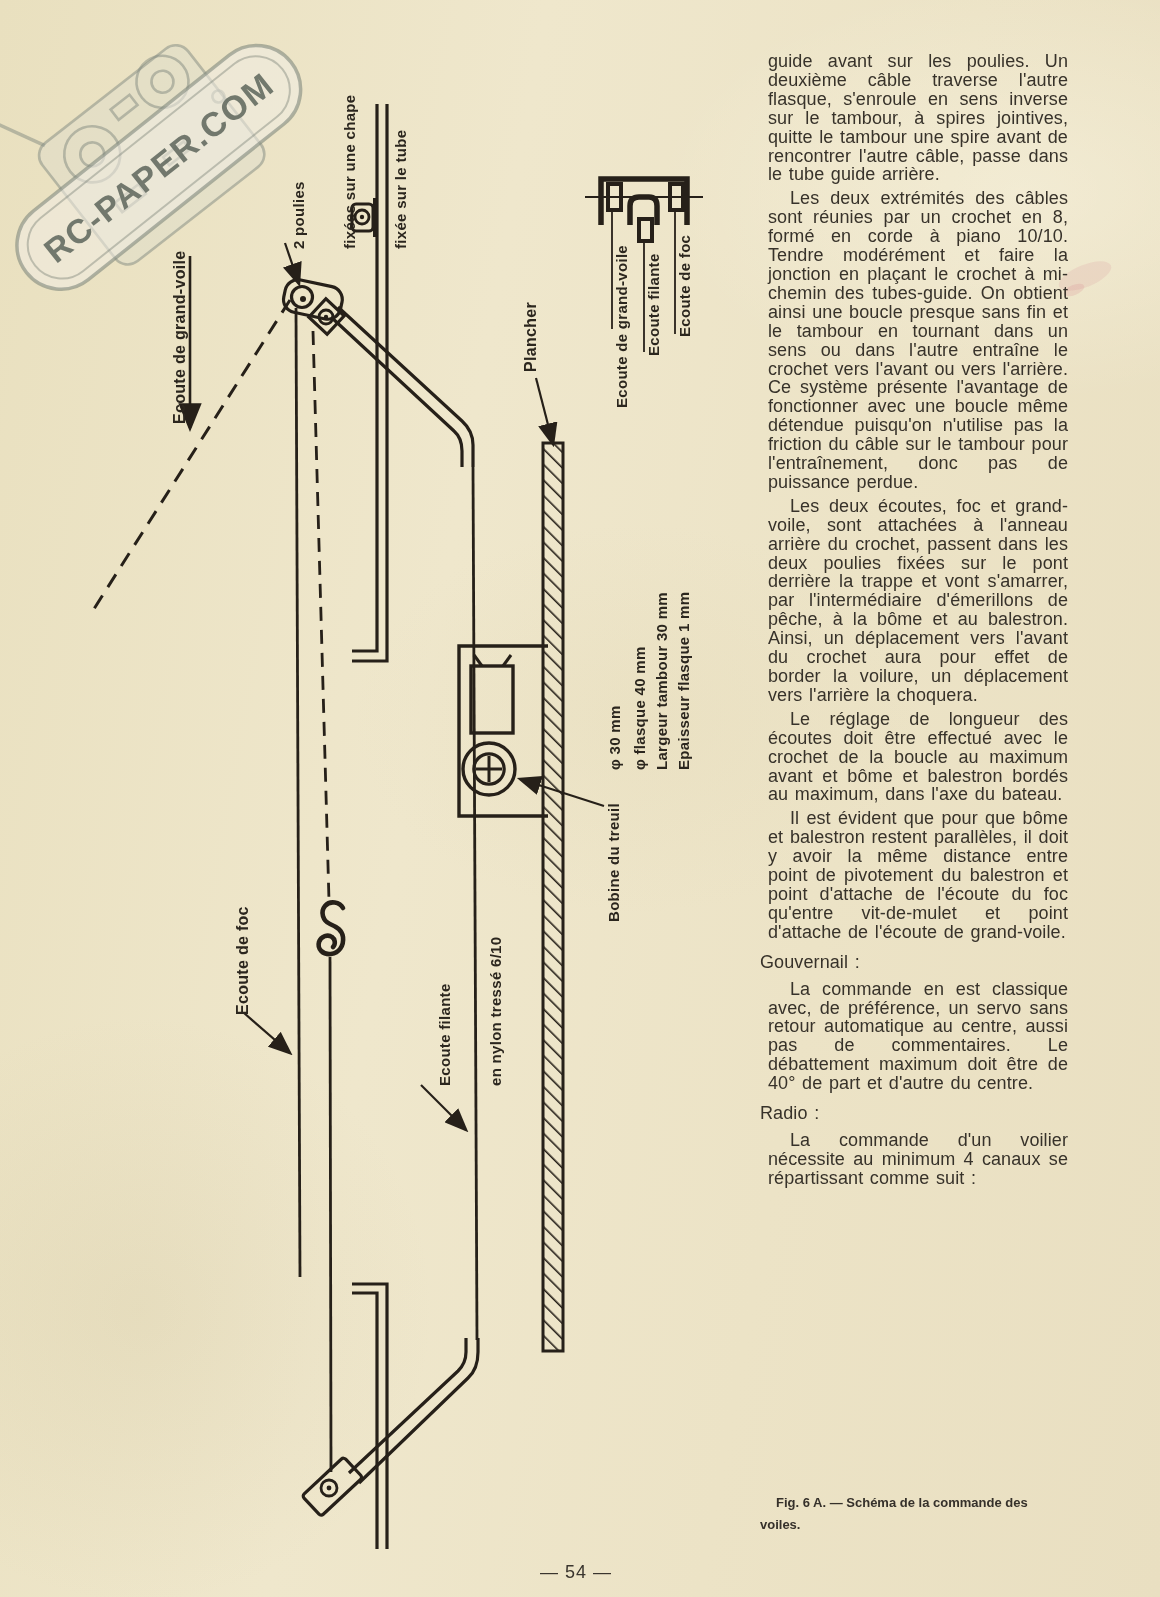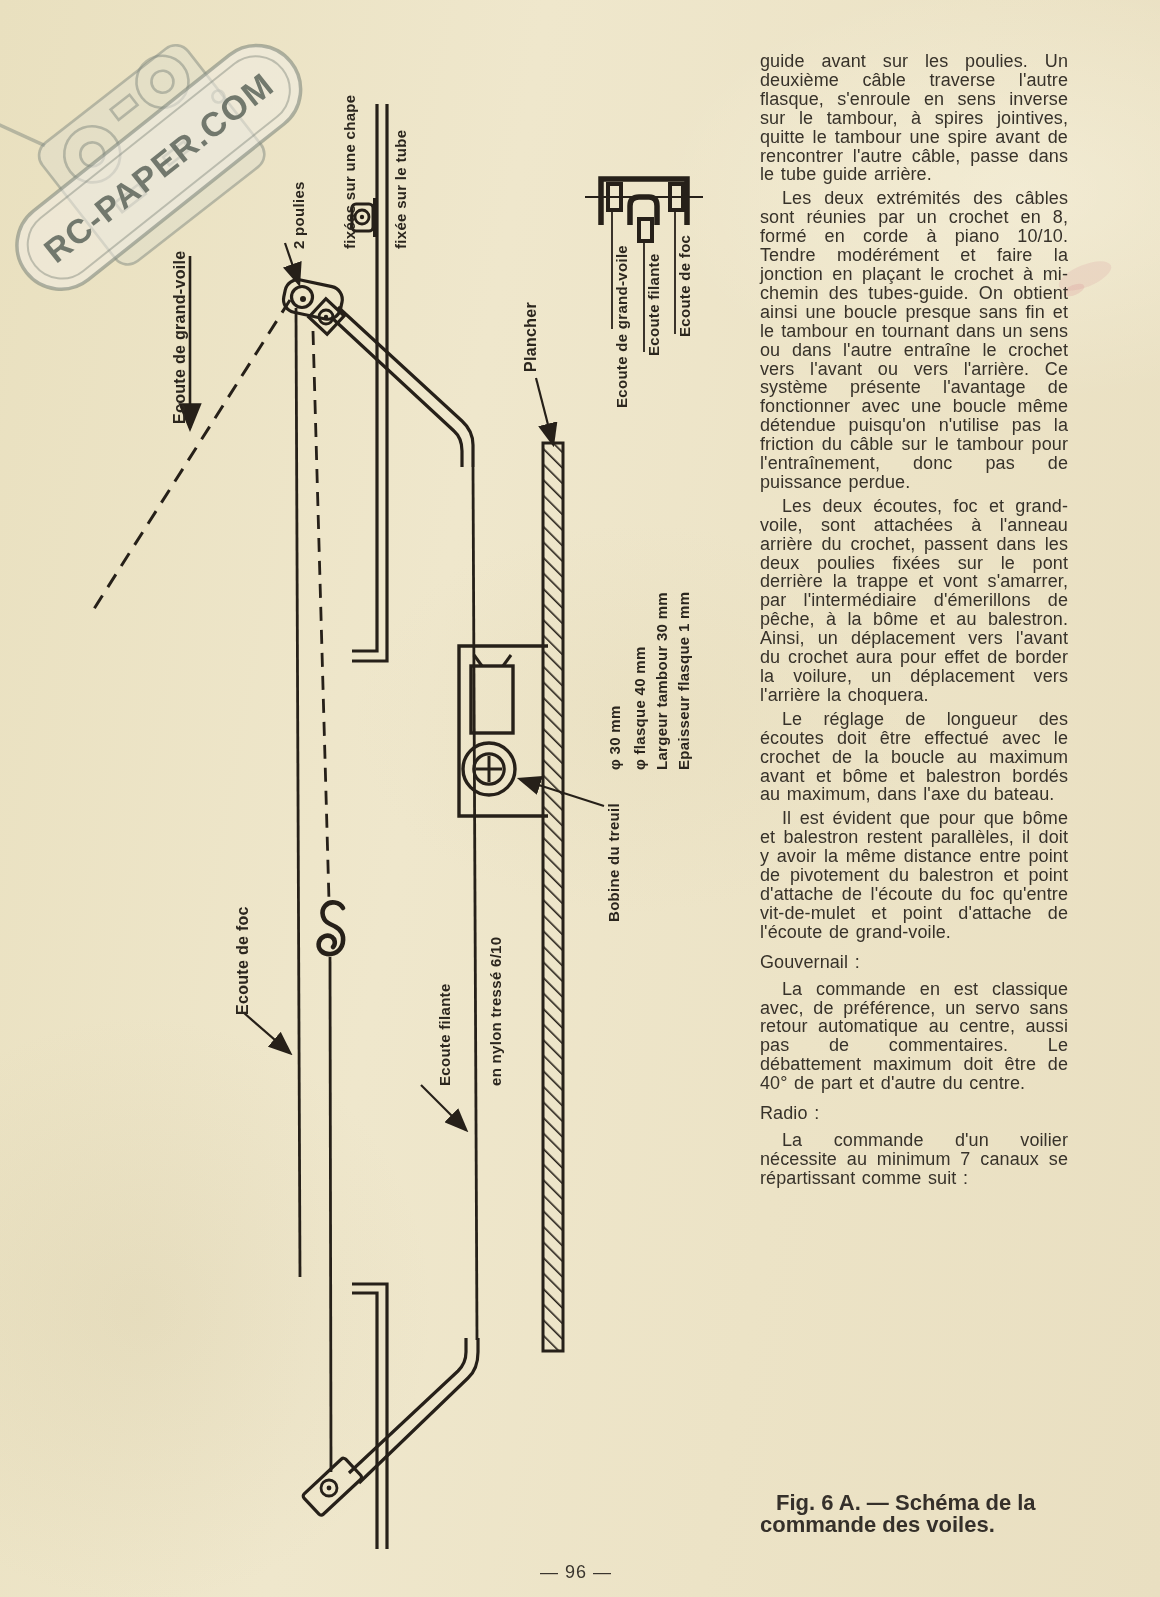--- a/index.html
+++ b/index.html
@@ -20,26 +20,26 @@
     font-size:15px;line-height:17px;
   }
   .vlabel span{display:block;}
   .f16{font-size:16px;line-height:19px;}
   .f15{font-size:15px;line-height:17px;}
   #article{
     position:absolute;left:760px;top:52px;width:308px;
     font-size:18px;line-height:18.9px;color:#37322a;text-align:justify;
     word-spacing:1.5px;letter-spacing:.1px;
   }
-  #article p{margin:0 0 5px 0;text-indent:22px;}
+  #article p{margin:0 0 5px 8px;text-indent:22px;}
   #article p.first{text-indent:0;}
   #article .art-h{margin:11px 0 8px 0;text-indent:0;}
   #caption{
     position:absolute;left:760px;top:1492px;width:300px;
-    font-size:22px;line-height:21.5px;font-weight:700;color:#35302a;
+    font-size:13px;line-height:21.5px;font-weight:700;color:#35302a;
     text-indent:16px;text-align:left;
   }
   #pagenum{
     position:absolute;left:0;top:1562px;width:1160px;text-align:left;
     font-size:18px;color:#3a352e;letter-spacing:1px;
   }
   #pagenum span{position:absolute;left:540px;}
 </style>
 </head>
 <body>
@@ -211,22 +211,22 @@
 
   <div id="article">
       <p class="first">guide avant sur les poulies. Un deuxième câble traverse l'autre flasque, s'enroule en sens inverse sur le tambour, à spires jointives, quitte le tambour une spire avant de rencontrer l'autre câble, passe dans le tube guide arrière.</p>
       <p class="">Les deux extrémités des câbles sont réunies par un crochet en 8, formé en corde à piano 10/10. Tendre modérément et faire la jonction en plaçant le crochet à mi-chemin des tubes-guide. On obtient ainsi une boucle presque sans fin et le tambour en tournant dans un sens ou dans l'autre entraîne le crochet vers l'avant ou vers l'arrière. Ce système présente l'avantage de fonctionner avec une boucle même détendue puisqu'on n'utilise pas la friction du câble sur le tambour pour l'entraînement, donc pas de puissance perdue.</p>
       <p class="">Les deux écoutes, foc et grand-voile, sont attachées à l'anneau arrière du crochet, passent dans les deux poulies fixées sur le pont derrière la trappe et vont s'amarrer, par l'intermédiaire d'émerillons de pêche, à la bôme et au balestron. Ainsi, un déplacement vers l'avant du crochet aura pour effet de border la voilure, un déplacement vers l'arrière la choquera.</p>
       <p class="">Le réglage de longueur des écoutes doit être effectué avec le crochet de la boucle au maximum avant et bôme et balestron bordés au maximum, dans l'axe du bateau.</p>
       <p class="">Il est évident que pour que bôme et balestron restent parallèles, il doit y avoir la même distance entre point de pivotement du balestron et point d'attache de l'écoute du foc qu'entre vit-de-mulet et point d'attache de l'écoute de grand-voile.</p>
       <div class="art-h">Gouvernail :</div>
       <p class="">La commande en est classique avec, de préférence, un servo sans retour automatique au centre, aussi pas de commentaires. Le débattement maximum doit être de 40° de part et d'autre du centre.</p>
       <div class="art-h">Radio :</div>
-      <p class="">La commande d'un voilier nécessite au minimum 7 canaux se répartissant comme suit :</p>
+      <p class="">La commande d'un voilier nécessite au minimum 4 canaux se répartissant comme suit :</p>
     </div>
 
   <div id="caption">Fig. 6 A. — Schéma de la commande des voiles.</div>
 
   <div id="pagenum">
-      <span>— 96 —</span>
+      <span>— 54 —</span>
     </div>
 
 </div>
 
 </body></html>

